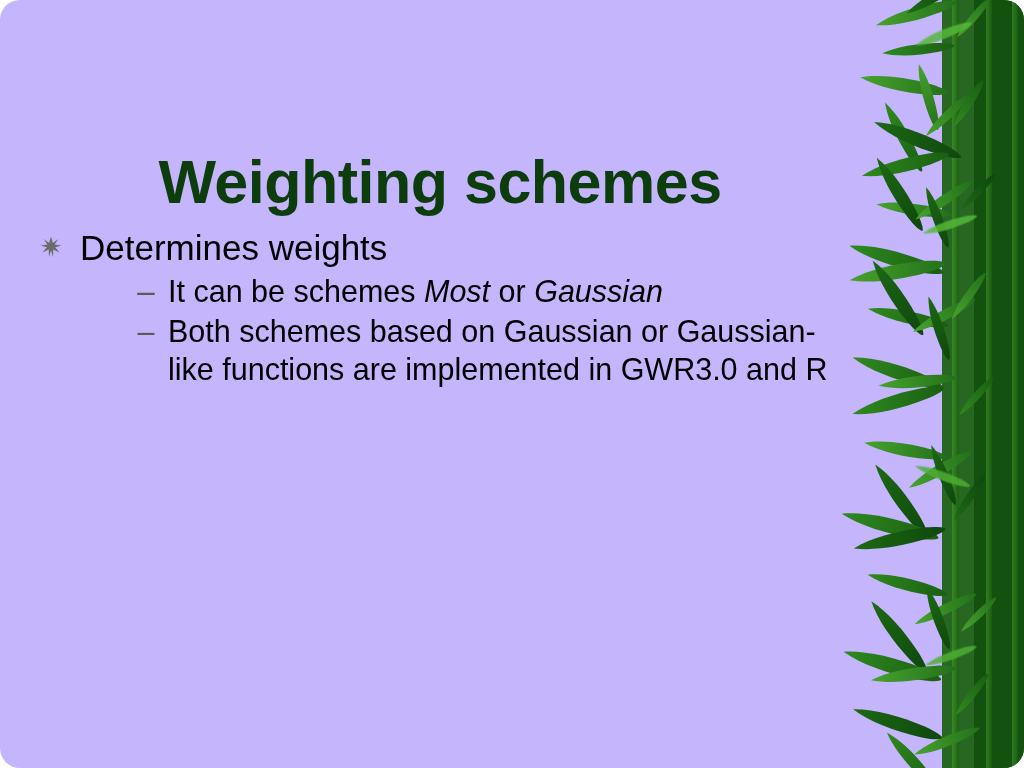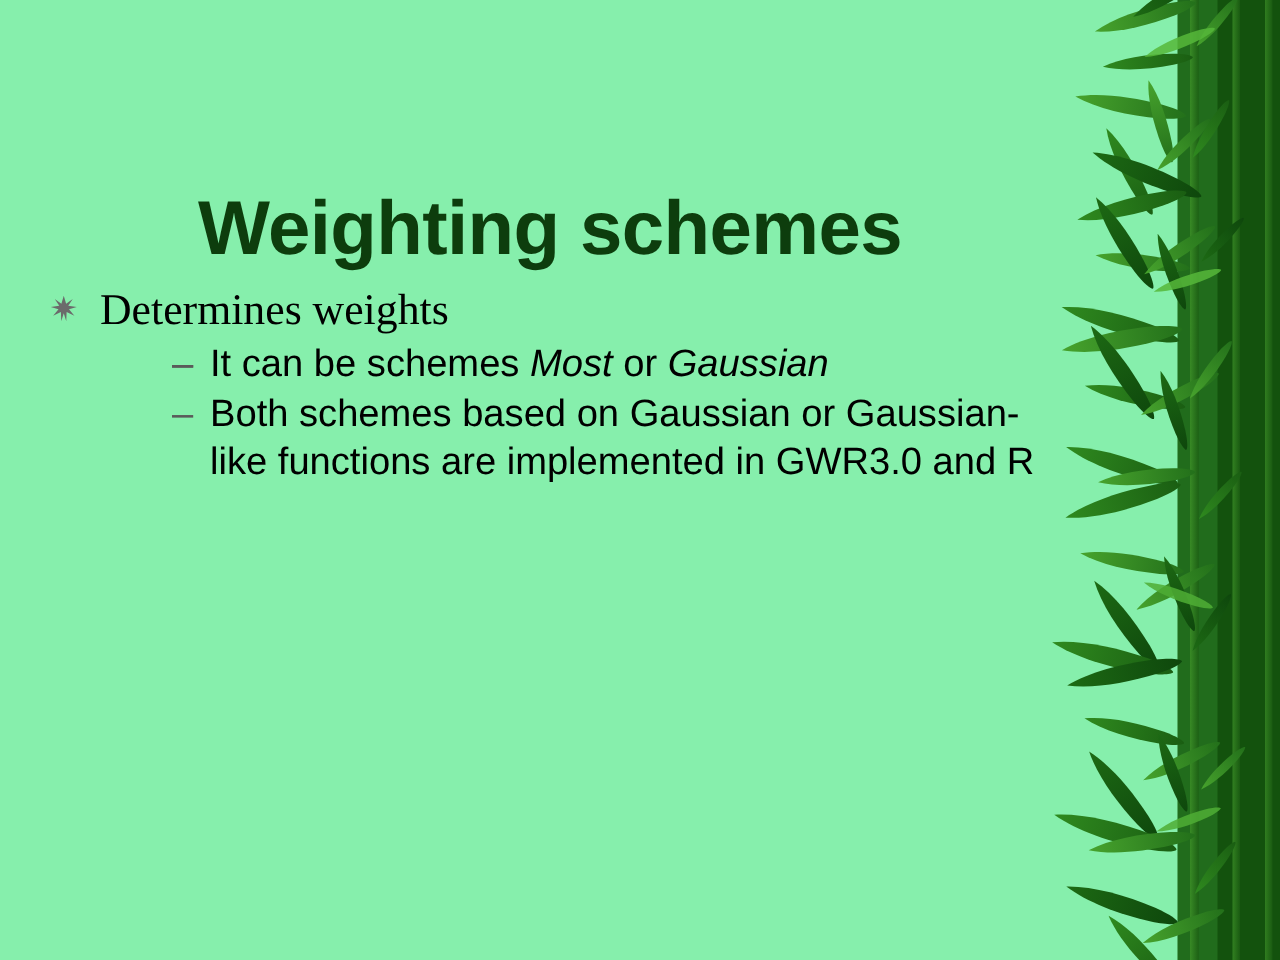--- a/index.html
+++ b/index.html
@@ -13,22 +13,23 @@
     overflow: hidden;
     font-family: "Liberation Sans", sans-serif;
     position: relative;
   }
 
   #slide {
     position: absolute;
     left: 0; top: 0;
     width: 1024px;
     height: 768px;
-    background: #86efac;
+    background: #c4b5fd;
     overflow: hidden;
+    border-radius: 20px;
   }
 
   
   #title-block {
     position: absolute;
     left: 0px;
     top: 108px;
     width: 880px;
     text-align: center;
   }
@@ -63,21 +64,21 @@
     position: absolute;
     left: 4px;
     top: 1px;
     width: 30px;
     height: 40px;
     color: #6b6b6b;
     line-height: 40px;
     text-align: center;
   }
   .lvl1 .marker svg { display: block; margin: 9px auto 0 auto; }
-  .lvl1-text { display: block; font-family: Liberation Serif, serif; }
+  .lvl1-text { display: block; }
 
   .sublist {
     margin: 2px 0 0 0;
     padding: 0;
   }
 
   .lvl2 {
     position: relative;
     padding-left: 88px;
     margin: 0 0 2px 0;

